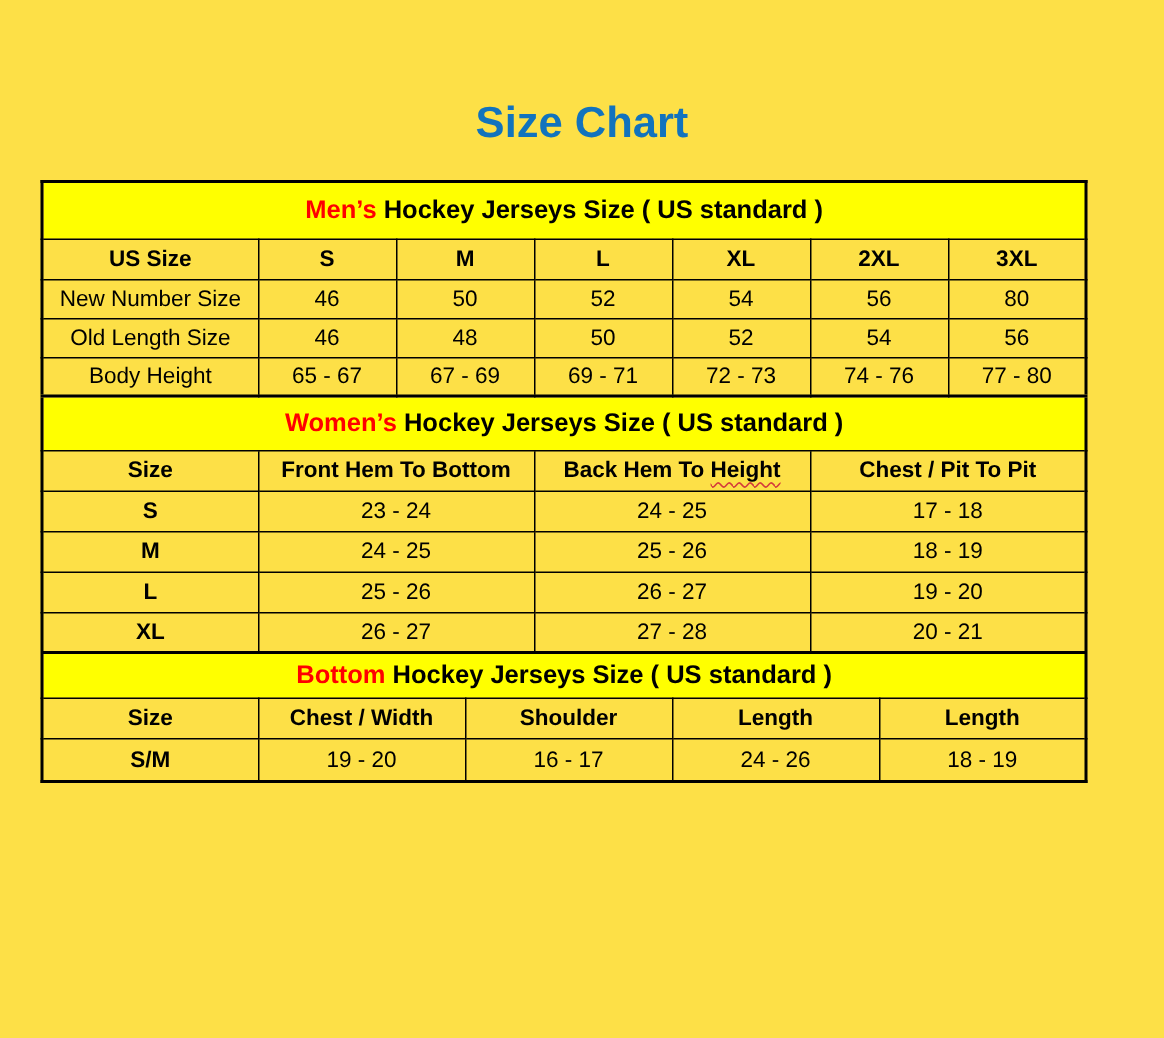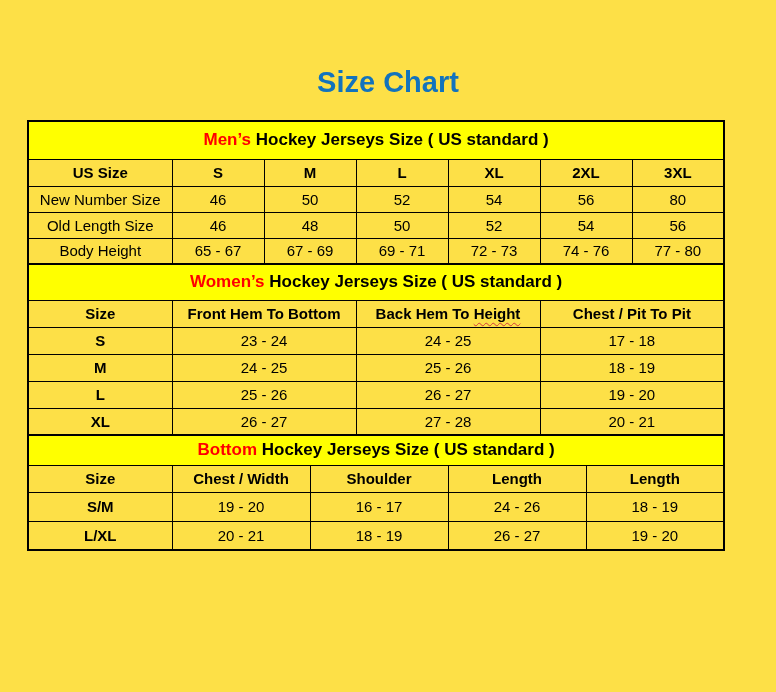--- a/index.html
+++ b/index.html
@@ -180,23 +180,16 @@
       <td colspan="3">Length</td>
       <td colspan="3">Length</td>
     </tr>
     <tr class="h-youth-row">
       <td class="row-label-bold">S/M</td>
       <td colspan="3">19 - 20</td>
       <td colspan="3">16 - 17</td>
       <td colspan="3">24 - 26</td>
       <td colspan="3">18 - 19</td>
     </tr>
-    <tr class="h-youth-row">
-      <td class="row-label-bold">L/XL</td>
-      <td colspan="3">20 - 21</td>
-      <td colspan="3">18 - 19</td>
-      <td colspan="3">26 - 27</td>
-      <td colspan="3">19 - 20</td>
-    </tr>
   </tbody>
     </table>
 
 </div>
 
 </body></html>

